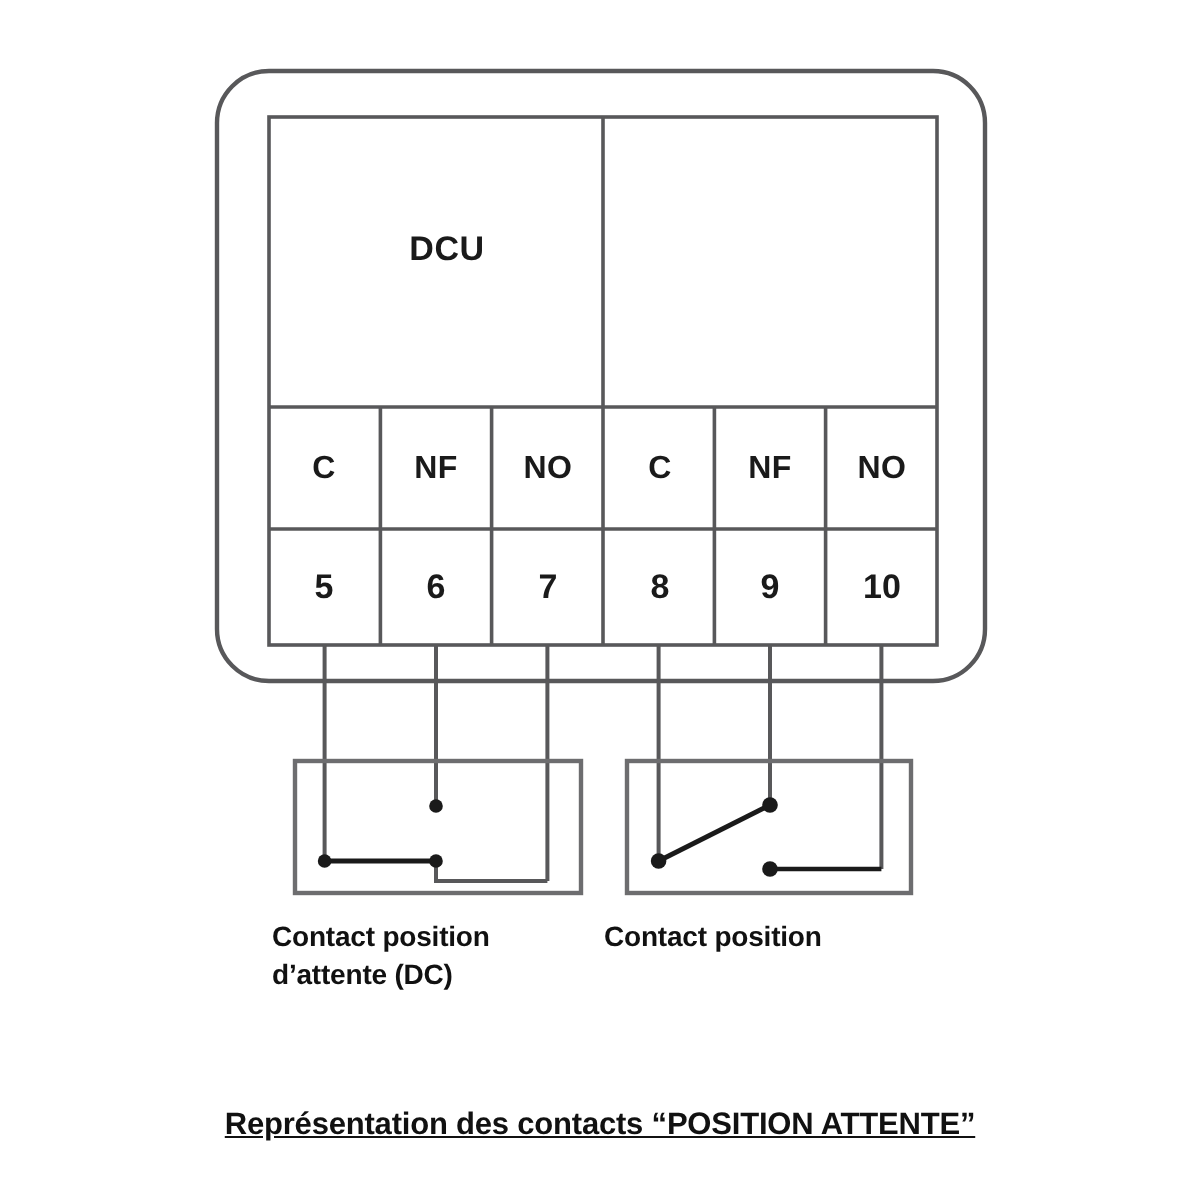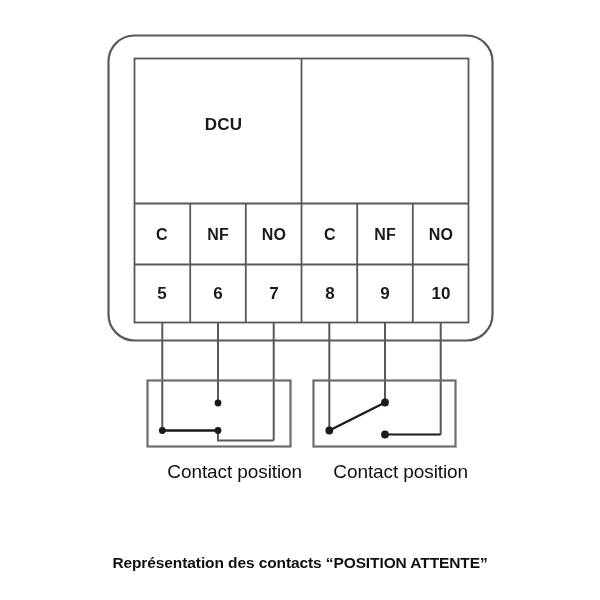--- a/index.html
+++ b/index.html
@@ -40,36 +40,37 @@
   }
   .contact-label {
     font-size: 16px;
     letter-spacing: 0.2px;
   }
   .terminal-label {
     font-size: 17px;
   }
   .box-caption {
     position: absolute;
-    text-align: right;
-    font-weight: normal;
-    font-size: 19px;
+    text-align: left;
+    font-weight: bold;
+    font-size: 14px;
     line-height: 1.35;
     color: #111111;
     letter-spacing: -0.1px;
   }
   .figure-caption {
     position: absolute;
     left: 0;
     width: 600px;
     text-align: center;
     font-weight: bold;
     font-size: 15.5px;
     color: #111111;
     letter-spacing: -0.1px;
+    text-decoration: underline;
   }
 </style>
 </head>
 <body>
 
 <div id="diagram-root">
 
   <svg class="wiring" viewBox="0 0 600 600" xmlns="http://www.w3.org/2000/svg">
 
     <rect x="108.5" y="35.5" width="384" height="305" rx="26" ry="26" fill="none" stroke="#58585a" stroke-width="2.2"></rect>
@@ -125,20 +126,21 @@
 
   <div class="cell-text terminal-label" style="left:134px; top:285px; width:56px;">5</div>
   <div class="cell-text terminal-label" style="left:190px; top:285px; width:56px;">6</div>
   <div class="cell-text terminal-label" style="left:246px; top:285px; width:56px;">7</div>
   <div class="cell-text terminal-label" style="left:302px; top:285px; width:56px;">8</div>
   <div class="cell-text terminal-label" style="left:357px; top:285px; width:56px;">9</div>
   <div class="cell-text terminal-label" style="left:413px; top:285px; width:56px;">10</div>
 
   <div class="box-caption" style="left:136px; top:459px; width:166px;">
     <div>Contact position</div>
+    <div>d’attente (DC)</div>
   </div>
   <div class="box-caption" style="left:302px; top:459px; width:166px;">
     <div>Contact position</div>
   </div>
 
   <div class="figure-caption" style="top:554px;">Représentation des contacts “POSITION ATTENTE”</div>
 
 </div>
 
 </body></html>

